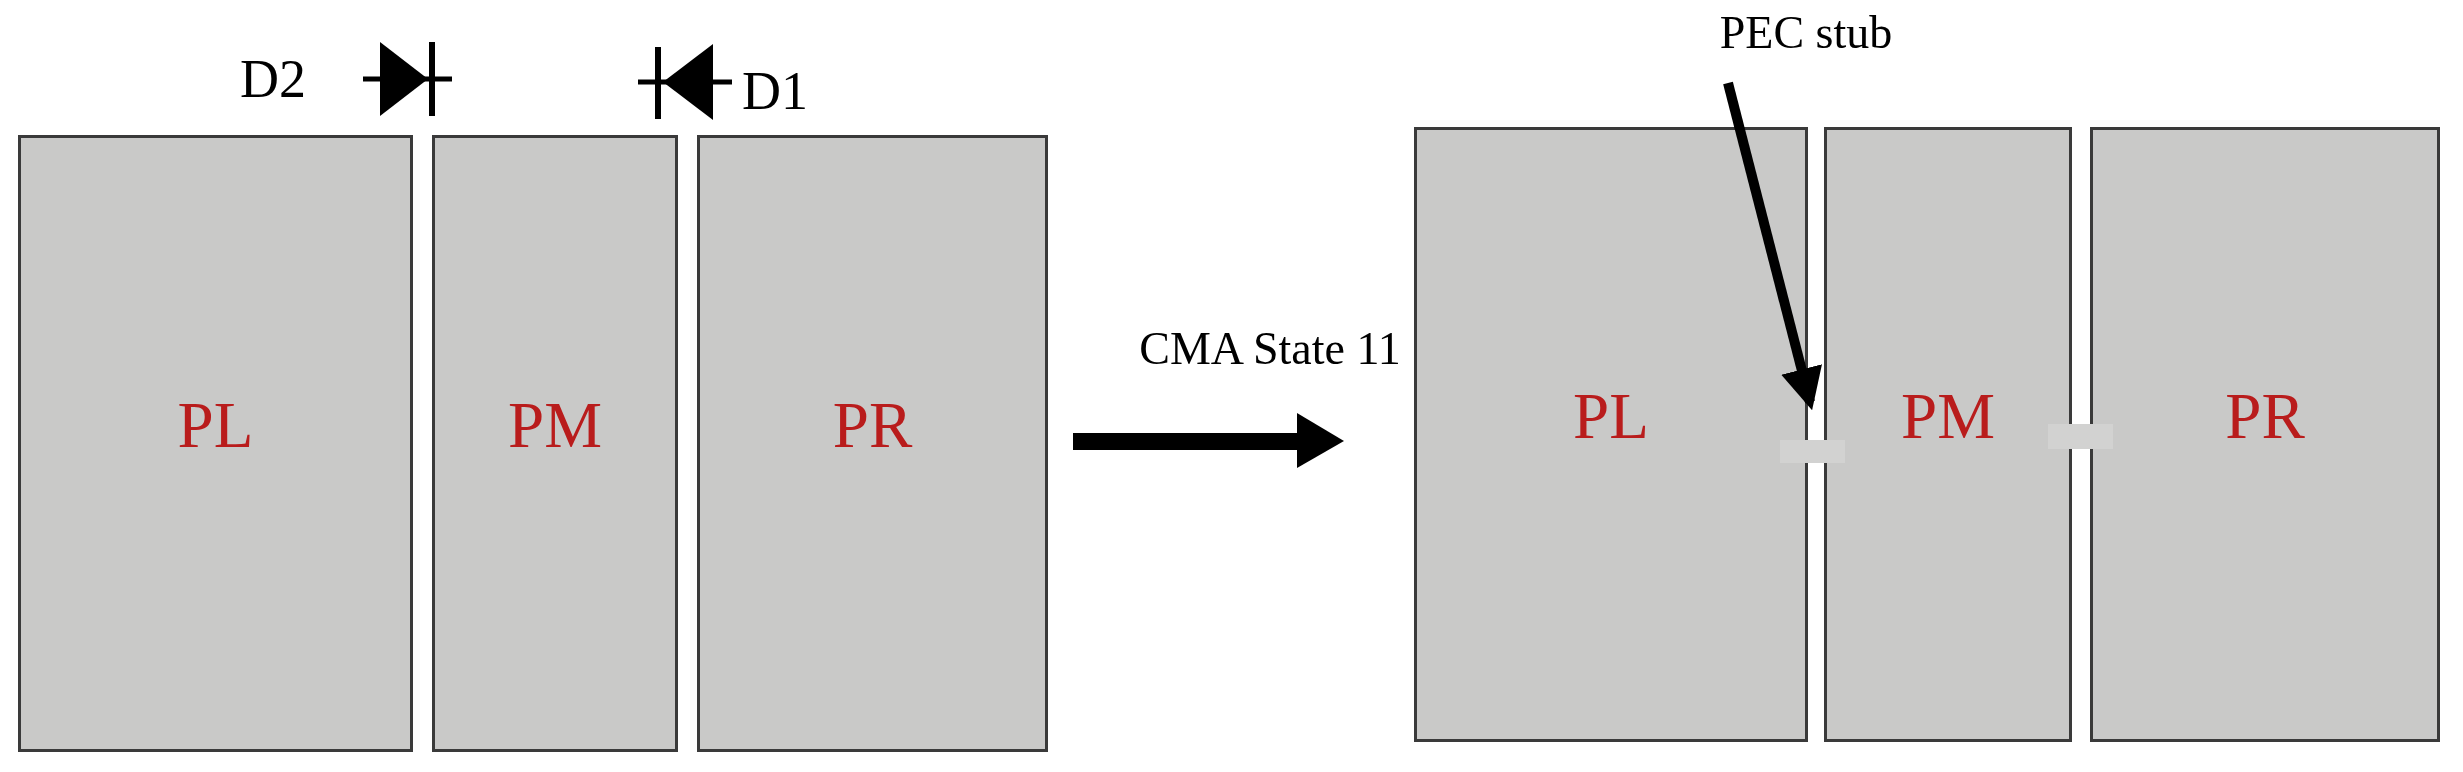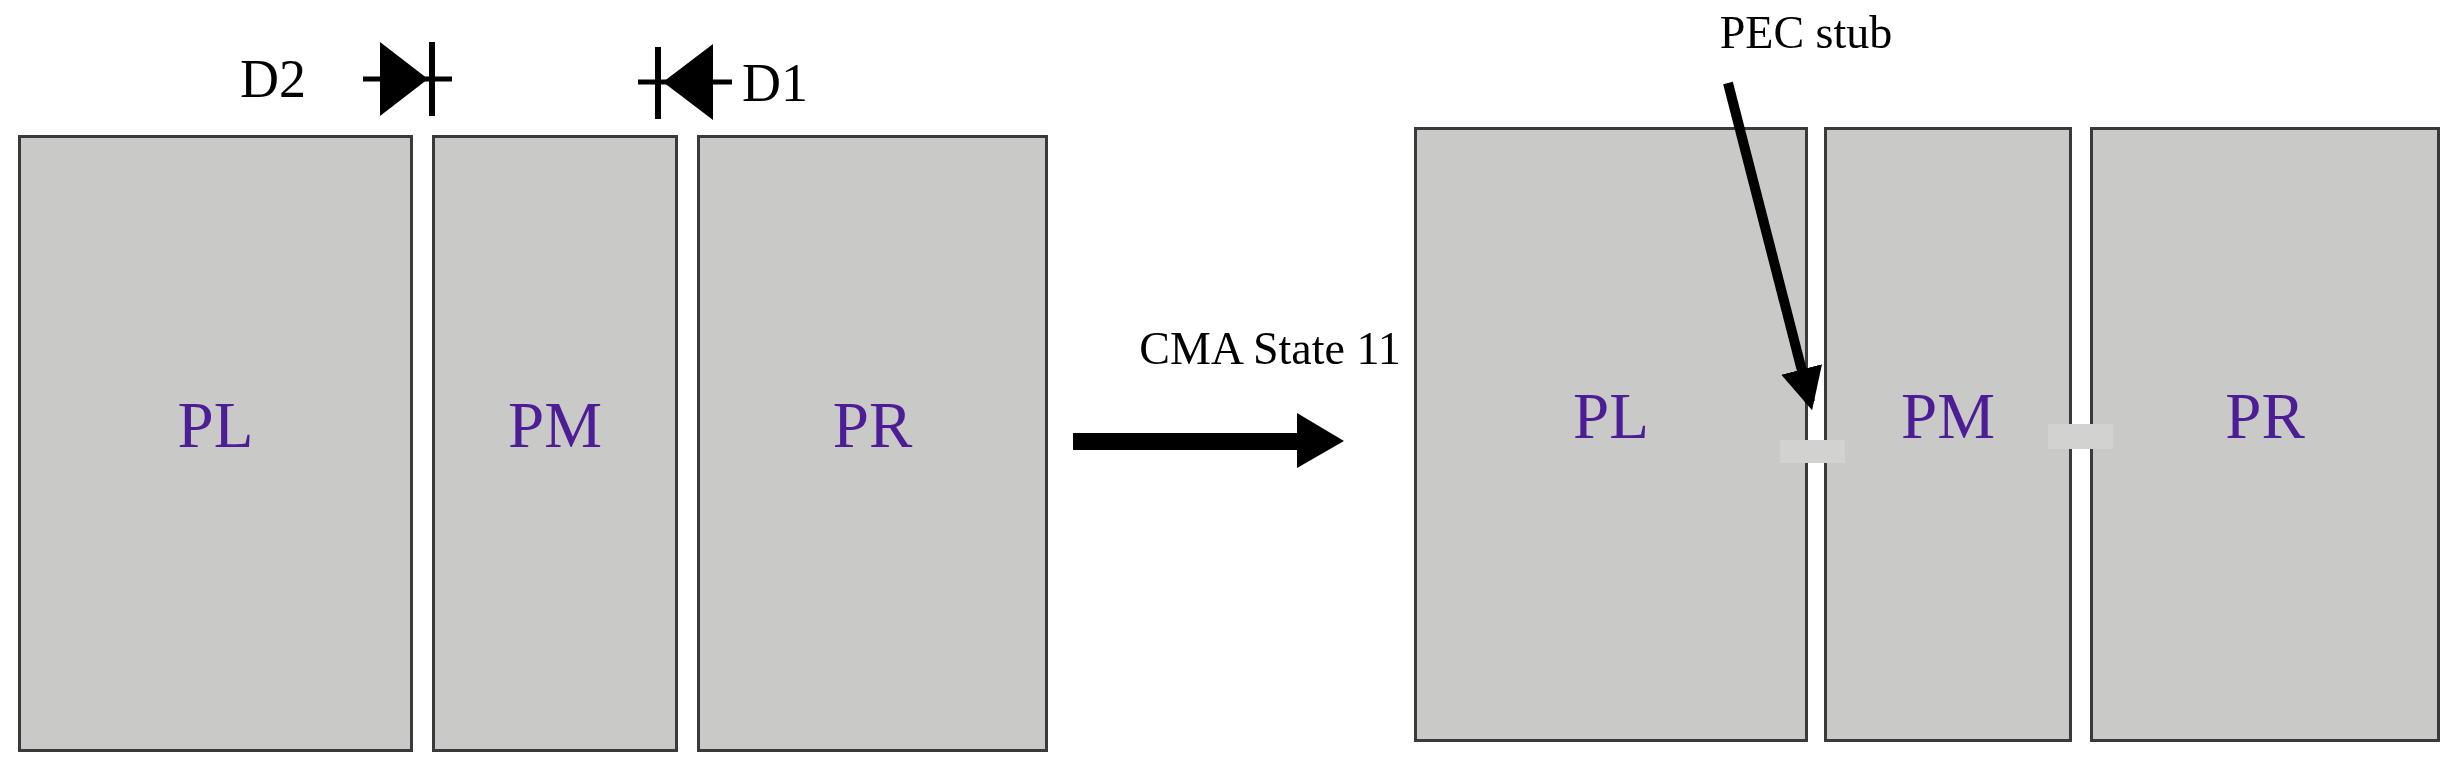--- a/index.html
+++ b/index.html
@@ -14,21 +14,21 @@
   .figure{
     position:relative;width:1955px;height:772px;background:var(--background);
     font-family:"Liberation Serif","DejaVu Serif",serif;color:var(--ink);
   }
   .patch{
     position:absolute;background:var(--patch-fill);
     border:3px solid var(--patch-border);z-index:1;
   }
   .patch .patch-label{
     position:absolute;left:50%;top:47%;transform:translate(-50%,-50%);
-    font-size:65px;line-height:1;color:#4c1d95;white-space:nowrap;
+    font-size:65px;line-height:1;color:#b91c1c;white-space:nowrap;
   }
   .diode-label{
     position:absolute;font-size:54px;line-height:1;white-space:nowrap;z-index:3;
   }
   .free-label{
     position:absolute;font-size:46px;line-height:1;white-space:nowrap;
     transform:translateX(-50%);z-index:3;
   }
   .overlay-svg{position:absolute;z-index:3;overflow:visible;}
   .stub{position:absolute;background:var(--stub-fill);z-index:2;}
@@ -45,21 +45,21 @@
       <line x1="8" y1="44" x2="97" y2="44" stroke="#000" stroke-width="5"></line>
       <polygon points="25,7 25,81 73,44" fill="#000"></polygon>
       <line x1="77" y1="7" x2="77" y2="81" stroke="#000" stroke-width="6"></line>
     </svg>
 
     <svg class="overlay-svg" style="left:630px;top:35px;" width="110" height="95" viewBox="0 0 110 95">
       <line x1="8" y1="47" x2="102" y2="47" stroke="#000" stroke-width="5"></line>
       <line x1="28" y1="12" x2="28" y2="84" stroke="#000" stroke-width="6"></line>
       <polygon points="83,9 83,85 33,47" fill="#000"></polygon>
     </svg>
-    <div class="diode-label" style="left:742px;top:56px;">D1</div>
+    <div class="diode-label" style="left:742px;top:64px;">D1</div>
 
     <div class="patch" style="left:18px;top:135px;width:395px;height:617px;">
       <span class="patch-label">PL</span>
     </div>
     <div class="patch" style="left:432px;top:135px;width:246px;height:617px;">
       <span class="patch-label">PM</span>
     </div>
     <div class="patch" style="left:697px;top:135px;width:351px;height:617px;">
       <span class="patch-label">PR</span>
     </div>

